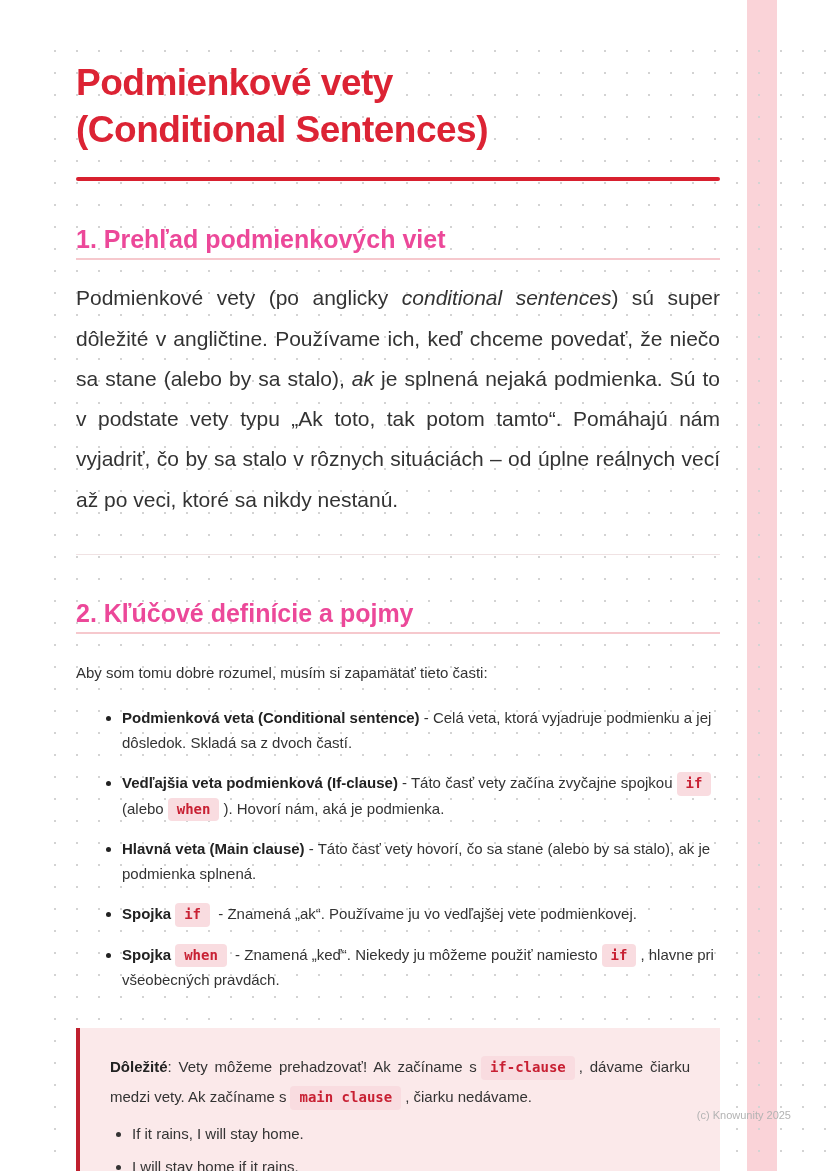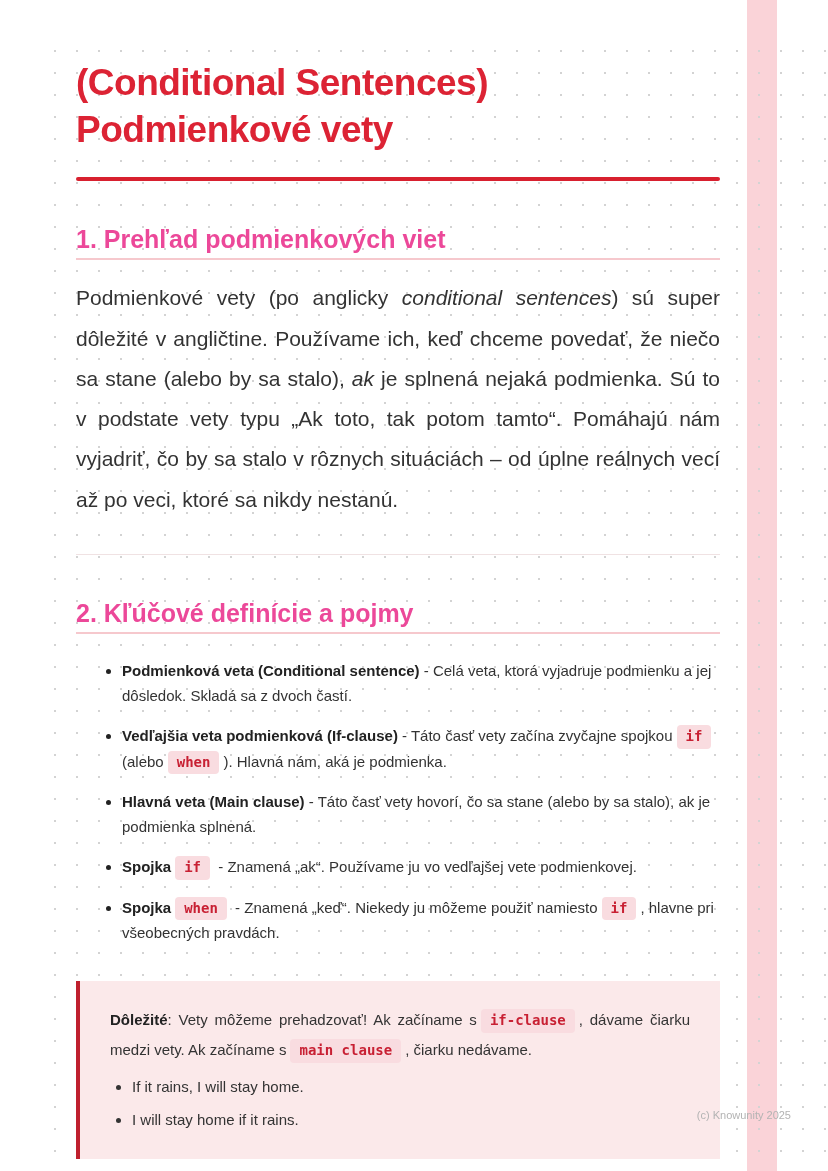--- a/index.html
+++ b/index.html
@@ -90,38 +90,39 @@
 <body>
 
 <div class="page">
 
   <div class="stripe"></div>
   <div class="dots"></div>
 
   <div class="content">
 
     <h1 class="doc-title">
+      <div>Podmienkové vety</div>
       <div>(Conditional Sentences)</div>
-      <div>Podmienkové vety</div>
     </h1>
     <div class="title-rule"></div>
 
     <h2 class="section-heading heading-1">1. Prehľad podmienkových viet</h2>
 
     <p class="body-paragraph"><span>Podmienkové vety (po anglicky </span><em>conditional sentences</em><span>) sú super dôležité v angličtine. Používame ich, keď chceme povedať, že niečo sa stane (alebo by sa stalo), </span><em>ak</em><span> je splnená nejaká podmienka. Sú to v podstate vety typu „Ak toto, tak potom tamto“. Pomáhajú nám vyjadriť, čo by sa stalo v rôznych situáciách – od úplne reálnych vecí až po veci, ktoré sa nikdy nestanú.</span></p>
 
     <hr class="section-divider">
 
     <h2 class="section-heading heading-2">2. Kľúčové definície a pojmy</h2>
 
+    <p class="intro-text">Aby som tomu dobre rozumel, musím si zapamätať tieto časti:</p>
 
     <ul class="definitions-list">
       <li><strong>Podmienková veta (Conditional sentence)</strong><span> - Celá veta, ktorá vyjadruje podmienku a jej dôsledok. Skladá sa z dvoch častí.</span></li>
 
-      <li><strong>Vedľajšia veta podmienková (If-clause)</strong><span> - Táto časť vety začína zvyčajne spojkou</span><span class="chip">if</span><span>(alebo</span><span class="chip">when</span><span>). Hlavná nám, aká je podmienka.</span></li>
+      <li><strong>Vedľajšia veta podmienková (If-clause)</strong><span> - Táto časť vety začína zvyčajne spojkou</span><span class="chip">if</span><span>(alebo</span><span class="chip">when</span><span>). Hovorí nám, aká je podmienka.</span></li>
 
       <li><strong>Hlavná veta (Main clause)</strong><span> - Táto časť vety hovorí, čo sa stane (alebo by sa stalo), ak je podmienka splnená.</span></li>
 
       <li><strong>Spojka</strong><span class="chip">if</span><span> - Znamená „ak“. Používame ju vo vedľajšej vete podmienkovej.</span></li>
 
       <li><strong>Spojka</strong><span class="chip">when</span><span> - Znamená „keď“. Niekedy ju môžeme použiť namiesto</span><span class="chip">if</span><span>, hlavne pri všeobecných pravdách.</span></li>
     </ul>
 
     <div class="callout">
       <p class="callout-text"><strong class="callout-label">Dôležité</strong><span>: Vety môžeme prehadzovať! Ak začíname s</span><span class="chip">if-clause</span><span>, dávame čiarku medzi vety. Ak začíname s</span><span class="chip">main clause</span><span>, čiarku nedávame.</span></p>

